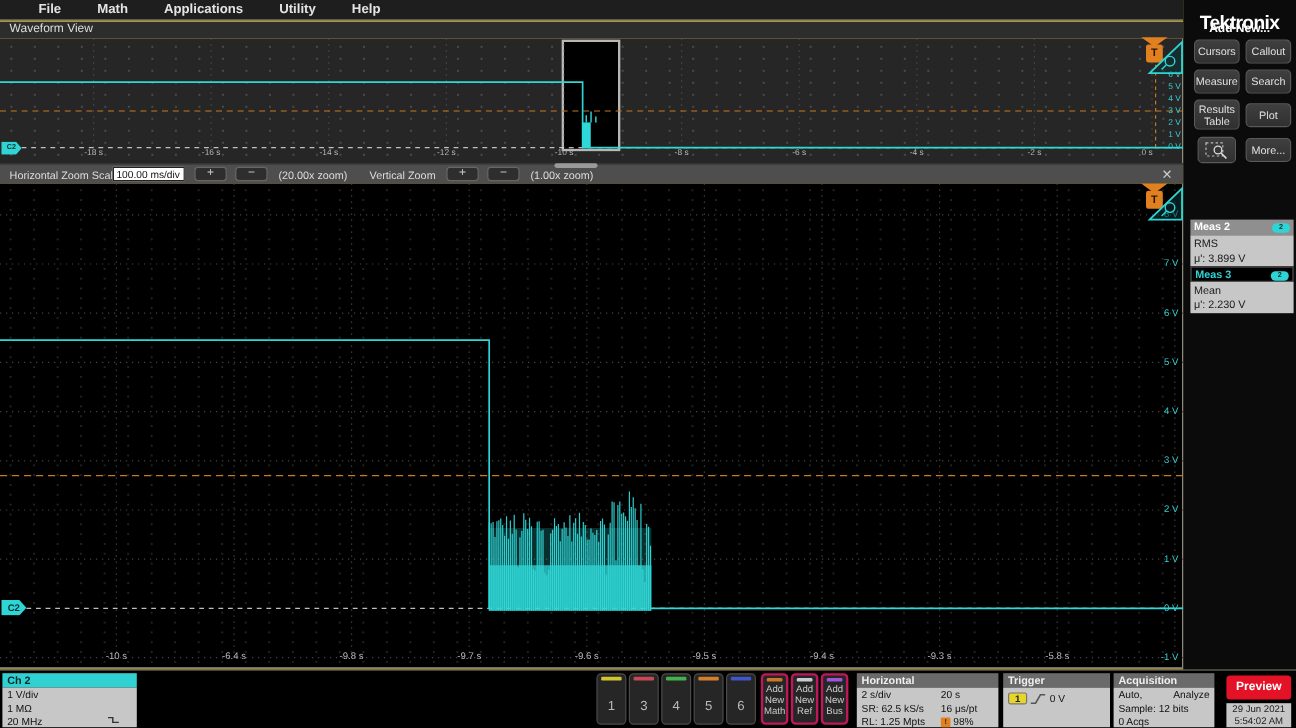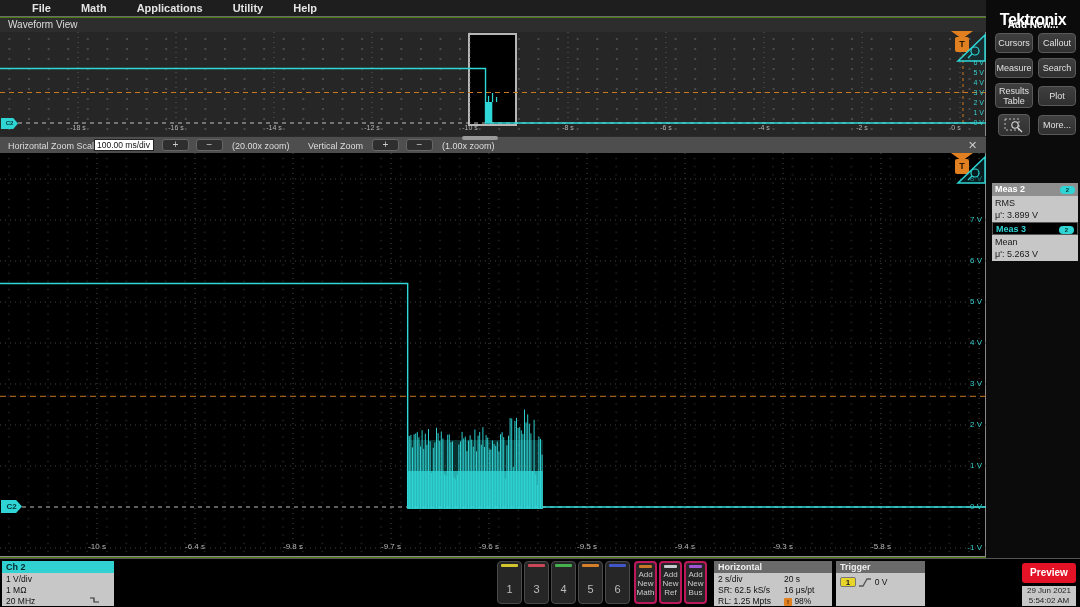--- a/index.html
+++ b/index.html
@@ -1,17 +1,17 @@
 <!DOCTYPE html>
 <html><head>
 <meta charset="utf-8">
 <style>
   html,body{margin:0;padding:0;background:#000;}
   *{box-sizing:border-box;font-family:"Liberation Sans",sans-serif;}
-  .app{position:relative;width:1080px;height:607px;background:#4d7c0f;overflow:hidden;padding-left:44px;}
+  .app{position:relative;width:1080px;height:607px;background:#fde047;overflow:hidden;padding-left:44px;}
 
   
   .menubar{position:absolute;left:0;top:0;width:986px;height:17px;background:#1e1e1e;border-bottom:1px solid #6a6a6a;display:flex;align-items:center;gap:30px;padding-left:32px;}
   .menubar span{color:#e4e4e4;font-size:11px;font-weight:bold;cursor:default;}
   .viewstrip{position:absolute;left:0;top:18px;width:986px;height:14px;background:#2d2d2d;color:#ddd;font-size:10px;padding-left:8px;line-height:14px;}
 
   
   .overview{position:absolute;left:0;top:32px;width:986px;height:104px;background:#262626;border-right:1px solid #8a8a8a;
     background-image:radial-gradient(circle,rgba(200,200,200,.22) .7px,transparent 1.1px);background-size:19.6px 10px;background-position:78px 2px;}
   .zoombox{position:absolute;left:468px;top:1px;width:49px;height:93px;background:#000;border:2px solid #b6b6b6;z-index:2;}
@@ -217,21 +217,21 @@
     <div class="meas" style="top:183px">
       <div class="hd"><span>Meas 2</span>
         <span class="pill">2</span></div>
       <div class="bd"><span>RMS</span><br>
         <span>μ': 3.899 V</span></div>
     </div>
     <div class="meas sel" style="top:222px">
       <div class="hd"><span>Meas 3</span>
         <span class="pill">2</span></div>
       <div class="bd"><span>Mean</span><br>
-        <span>μ': 5.263 V</span></div>
+        <span>μ': 2.230 V</span></div>
     </div>
   </div>
 
   <div class="bottombar">
     <div class="bbadge" style="left:2px;width:112px">
       <div class="hd" style="background:#31d1d1;color:#04282a">Ch 2</div>
       <div class="bd" style="height:33px;line-height:11px;position:relative">
         <span>1 V/div</span><br>
         <span>1 MΩ</span><br>
         <span>20 MHz</span>
@@ -297,20 +297,31 @@
       <div class="hd">Trigger</div>
       <div class="bd" style="height:33px;padding-top:4px">
         <span class="ychip">1</span>
         <svg width="14" height="11" style="position:static;vertical-align:middle">
           <polyline points="1,9 5,9 9,2 13,2" fill="none" stroke="#555" stroke-width="1.3"></polyline>
         </svg>
         <span>0 V</span>
       </div>
     </div>
 
+    <div class="bbadge" style="left:928px;width:84px">
+      <div class="hd">Acquisition</div>
+      <div class="bd" style="height:33px;line-height:11px">
+        <div style="display:flex;justify-content:space-between">
+            <span>Auto,</span>
+            <span>Analyze</span>
+          </div>
+        <div>Sample: 12 bits</div>
+        <div>0 Acqs</div>
+      </div>
+    </div>
 
     <div class="preview">Preview</div>
     <div class="datetime">
       <span>29 Jun 2021</span><br>
       <span>5:54:02 AM</span>
     </div>
   </div>
 </div>
 
 </body></html>

